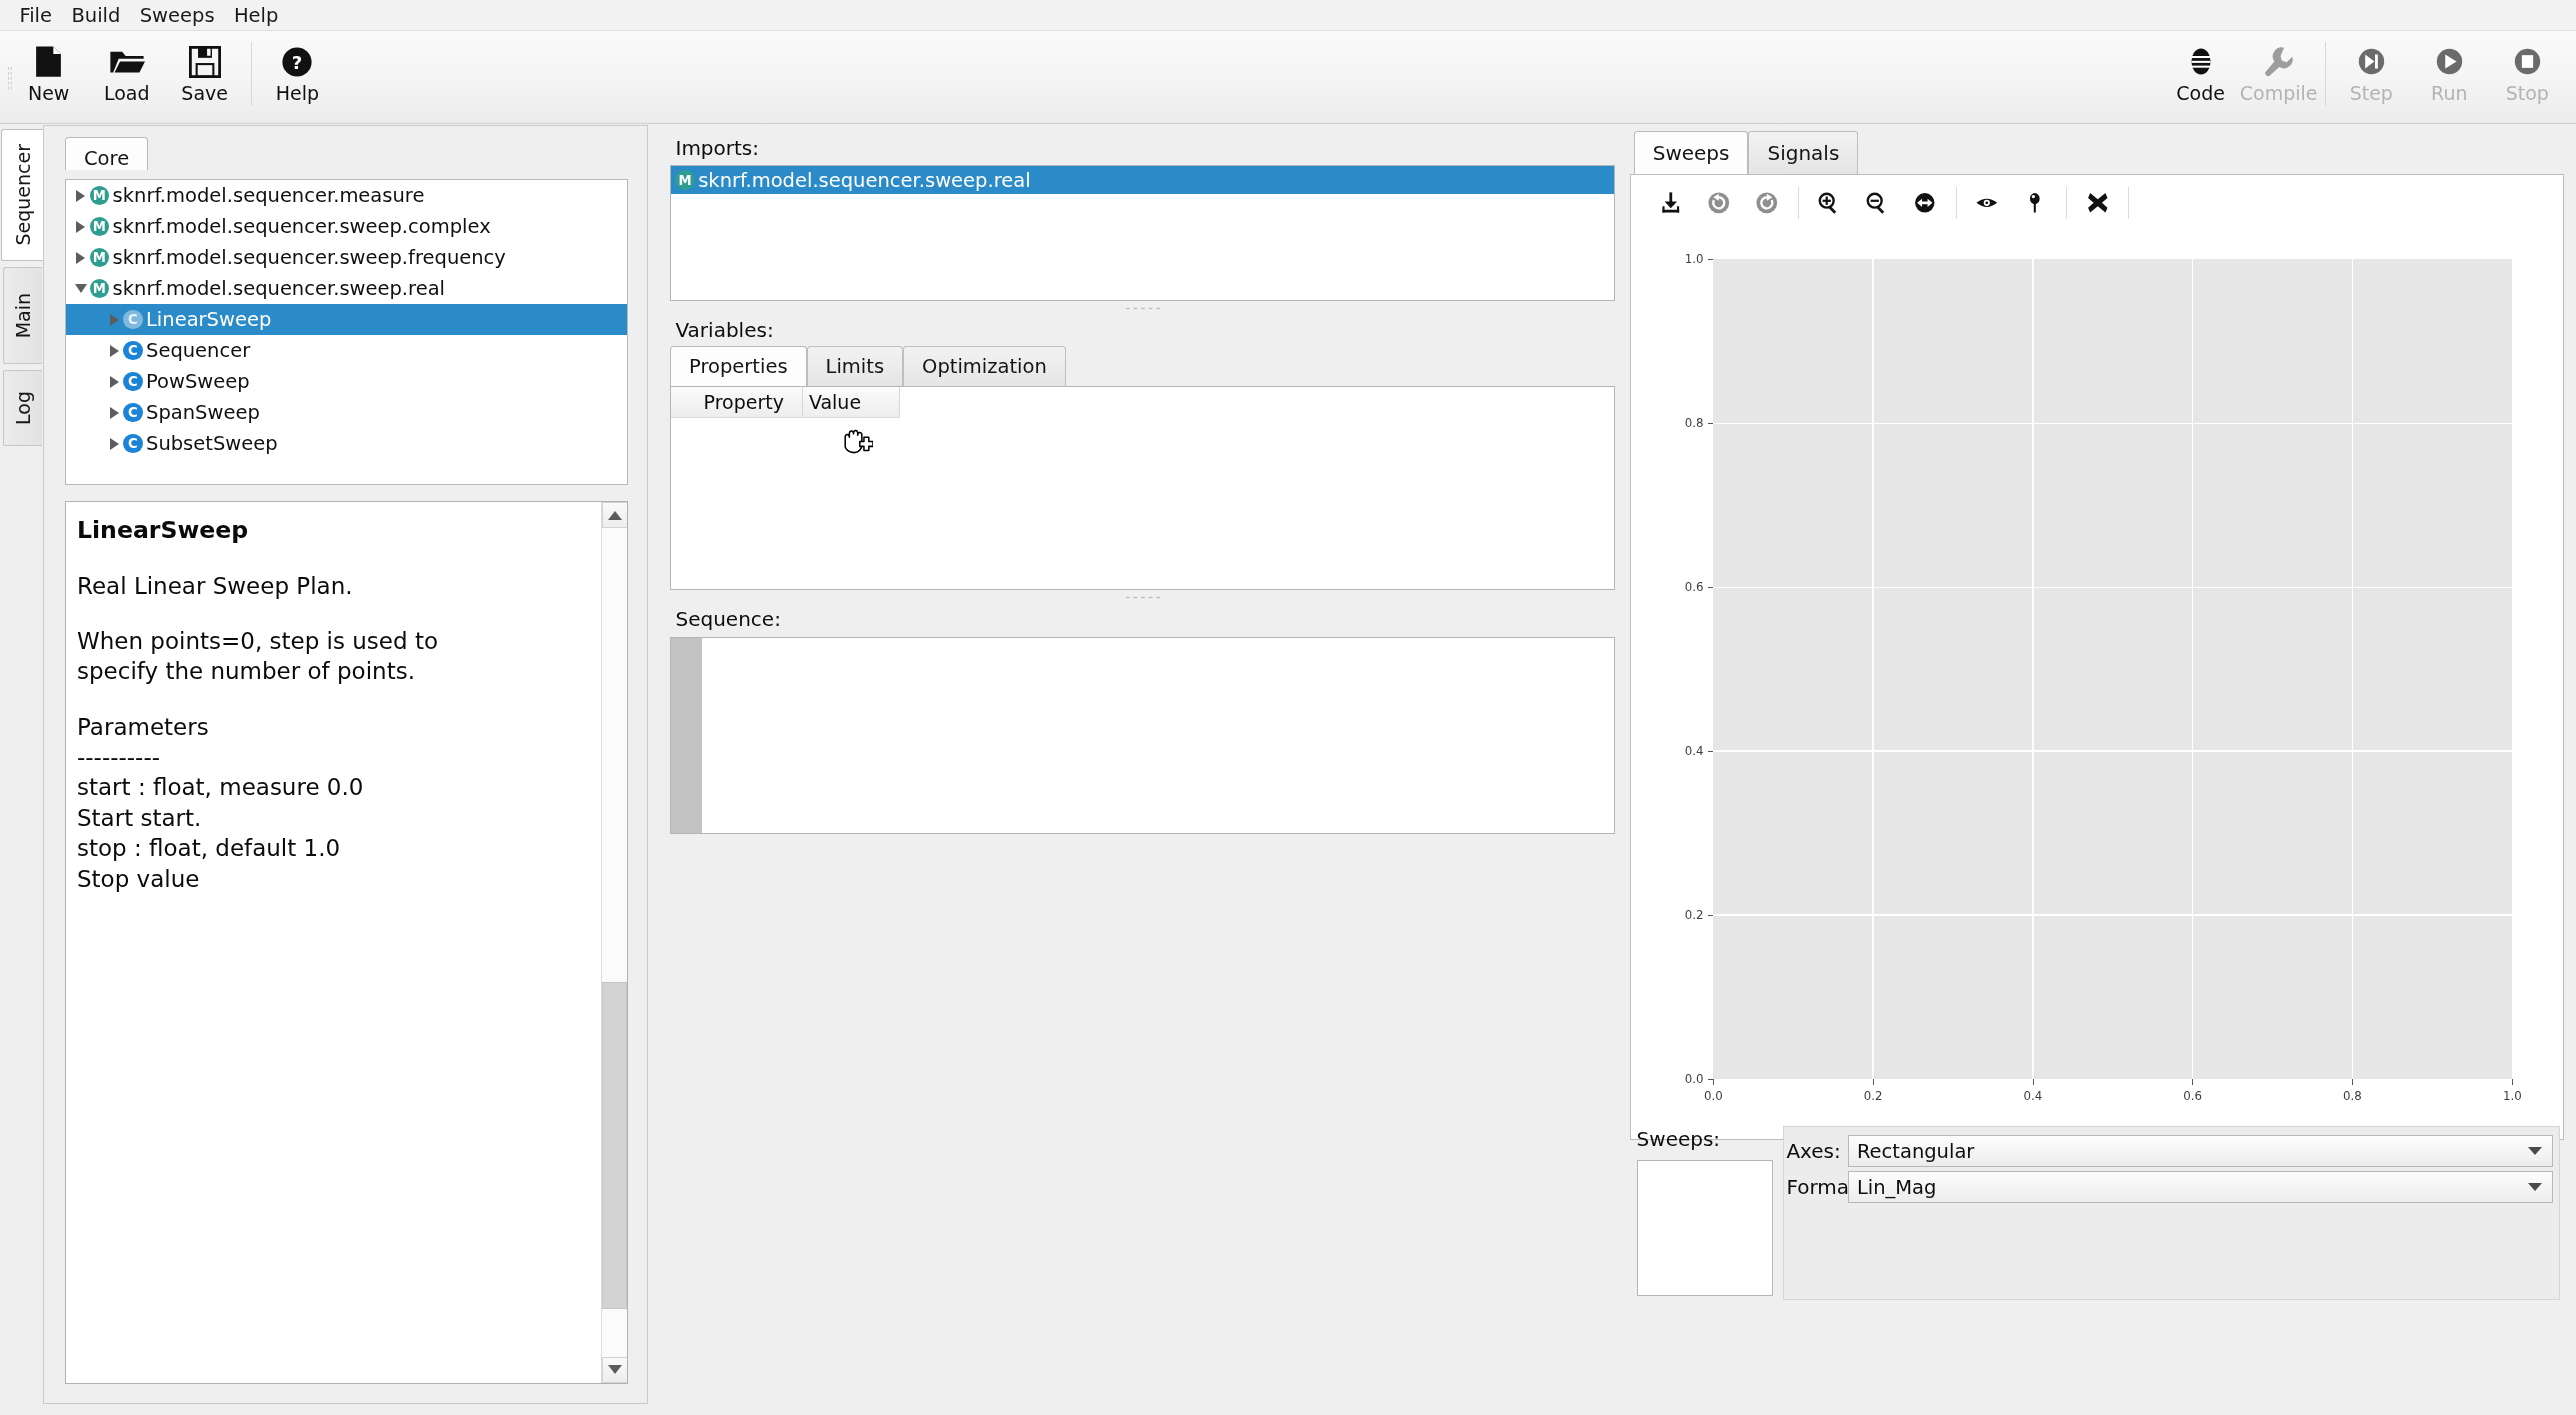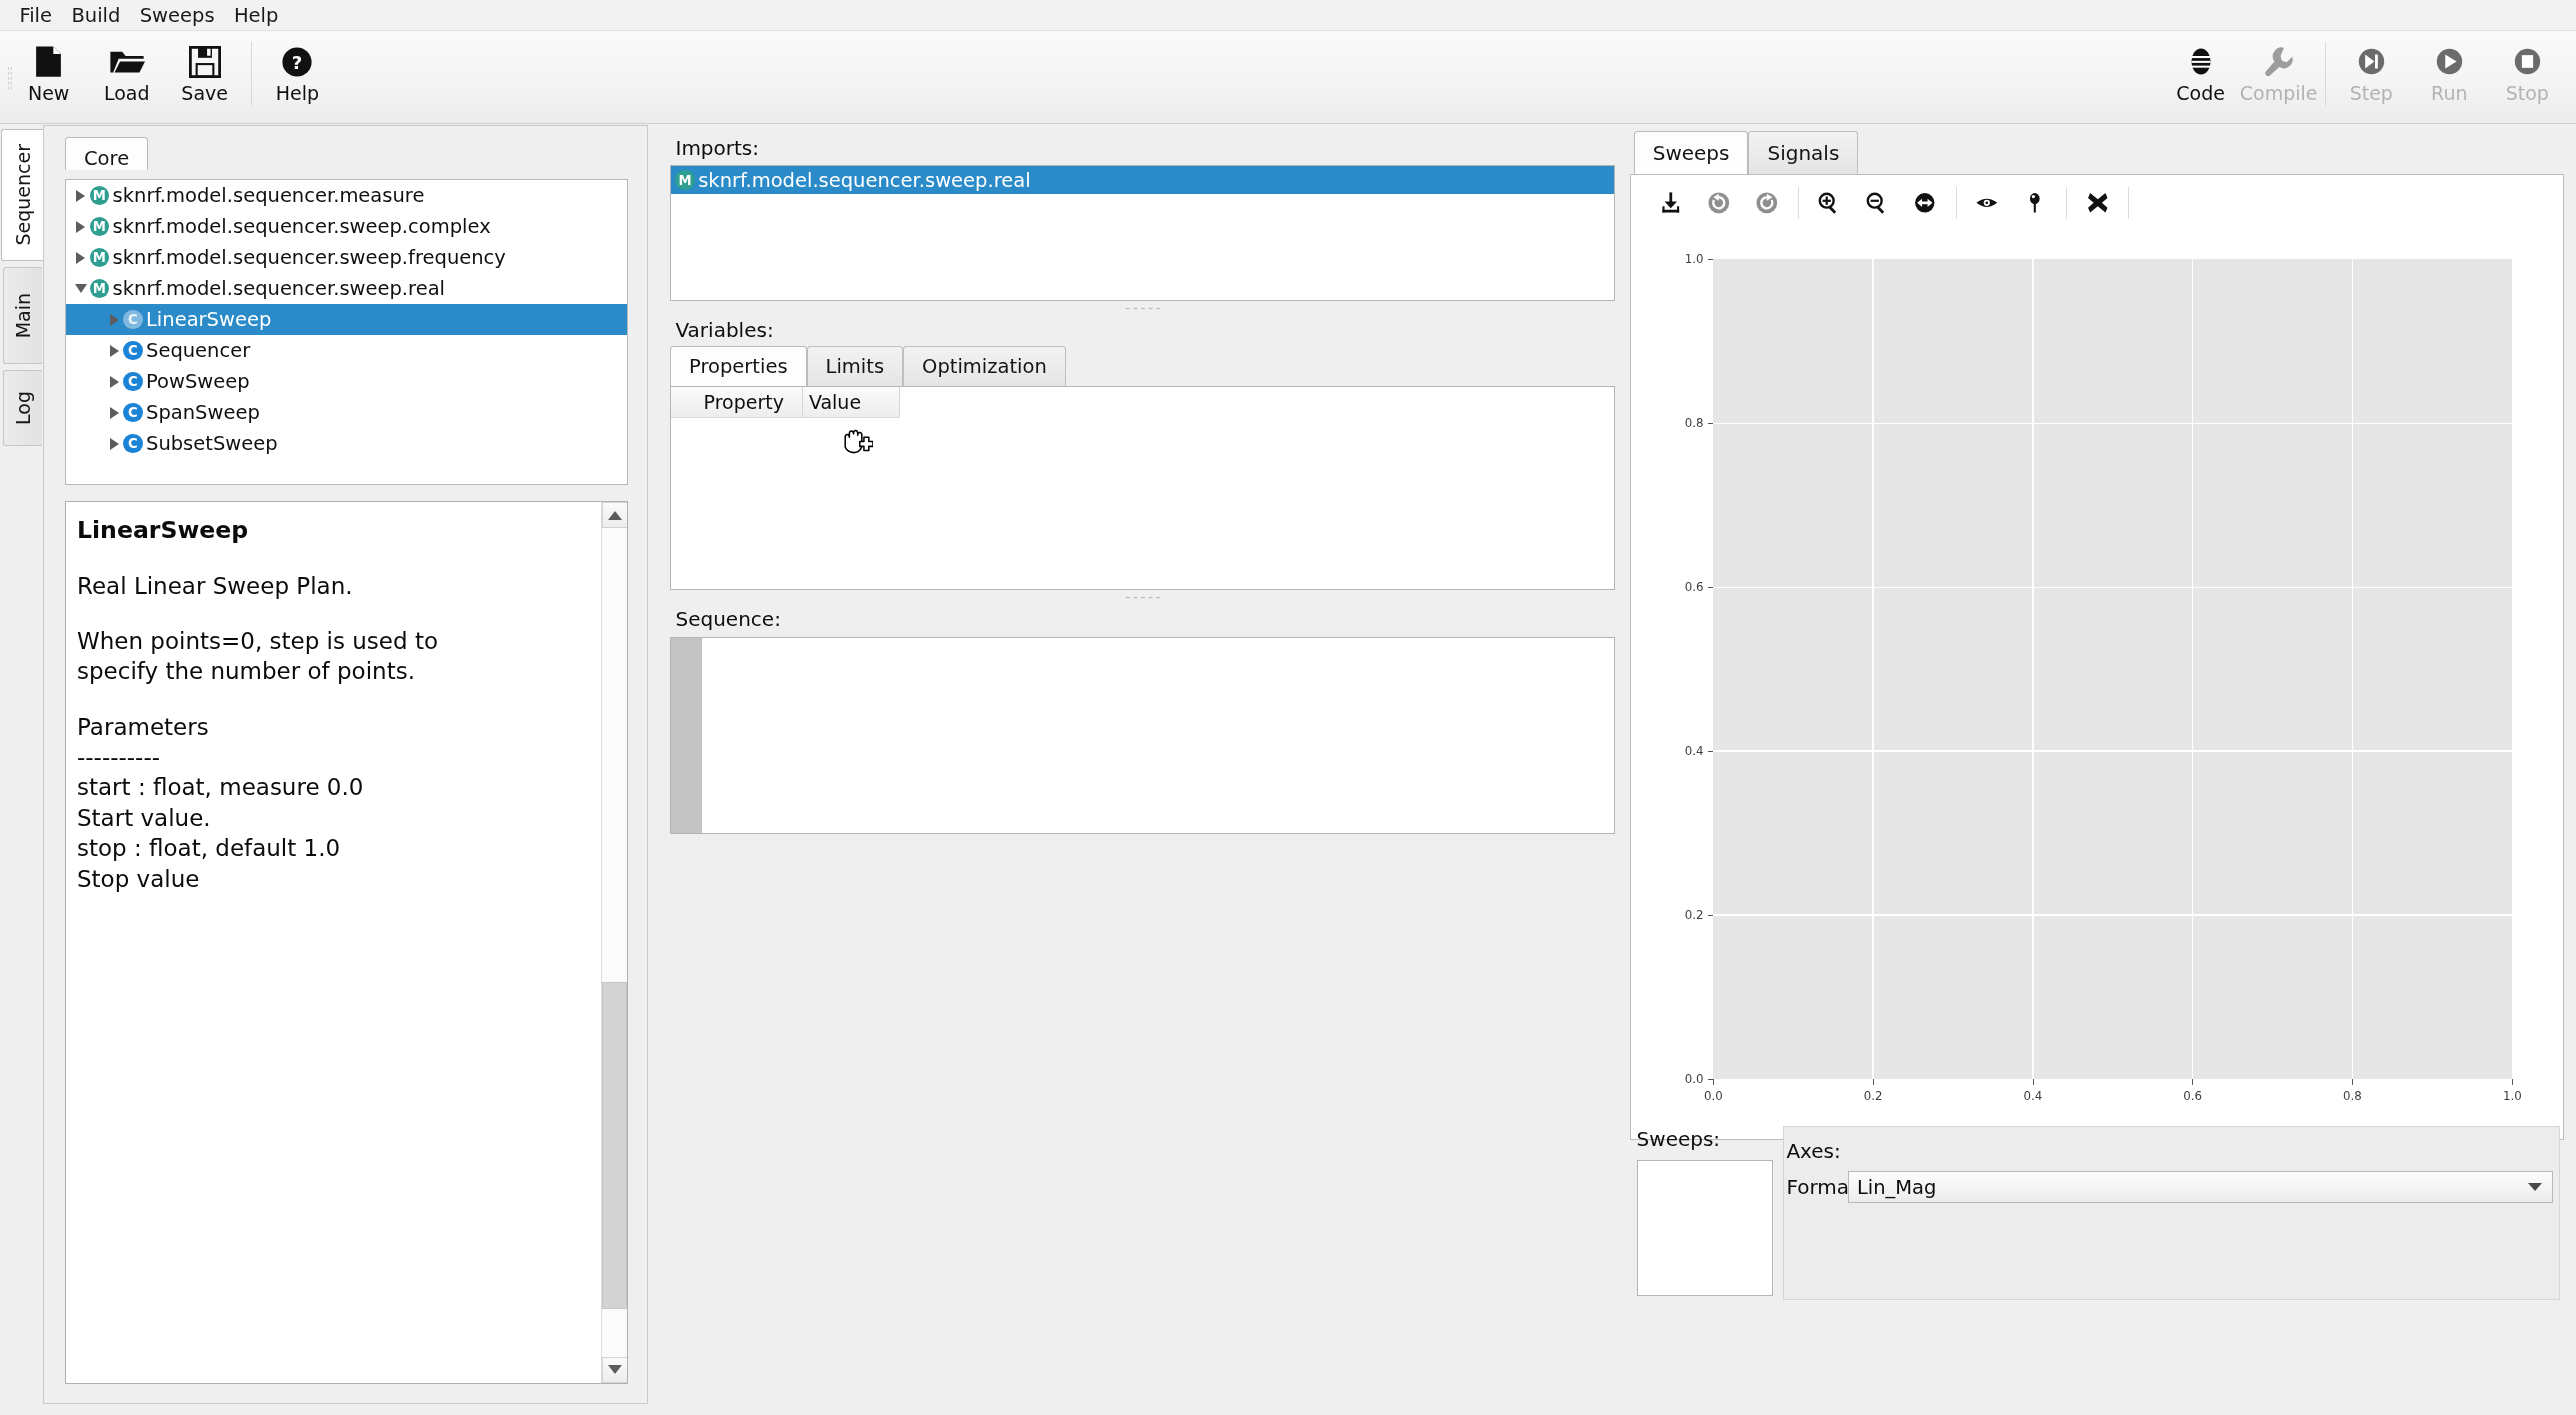--- a/index.html
+++ b/index.html
@@ -454,21 +454,21 @@
     <div id="doctext">
         <p class="title">LinearSweep</p>
         <p>Real Linear Sweep Plan.</p>
         <p class="blank"></p>
         <p>When points=0, step is used to</p>
         <p>specify the number of points.</p>
         <p class="blank"></p>
         <p>Parameters</p>
         <p>----------</p>
         <p>start : float, measure 0.0</p>
-        <p>Start value.</p>
+        <p>Start start.</p>
         <p>stop : float, default 1.0</p>
         <p>Stop value</p>
       </div>
     <div id="docscroll">
       <div class="sb-arrow up">
           <i></i>
         </div>
       <div id="docthumb"></div>
       <div class="sb-arrow dn">
           <i></i>
@@ -625,20 +625,24 @@
         </div>
     </div>
   </div>
 
   <div id="right-bottom">
     <div id="sweeps-label">Sweeps:</div>
     <div id="sweeps-list"></div>
     <div id="sel-group">
       <div class="sel-row" style="top:7px;">
         <div class="sel-lab">Axes:</div>
+        <div class="combo">
+          <div class="combo-val">Rectangular</div>
+          <div class="combo-arrow"></div>
+        </div>
       </div>
       <div class="sel-row" style="top:43px;">
         <div class="sel-lab">Format:</div>
         <div class="combo">
           <div class="combo-val">Lin_Mag</div>
           <div class="combo-arrow"></div>
         </div>
       </div>
     </div>
   </div>

